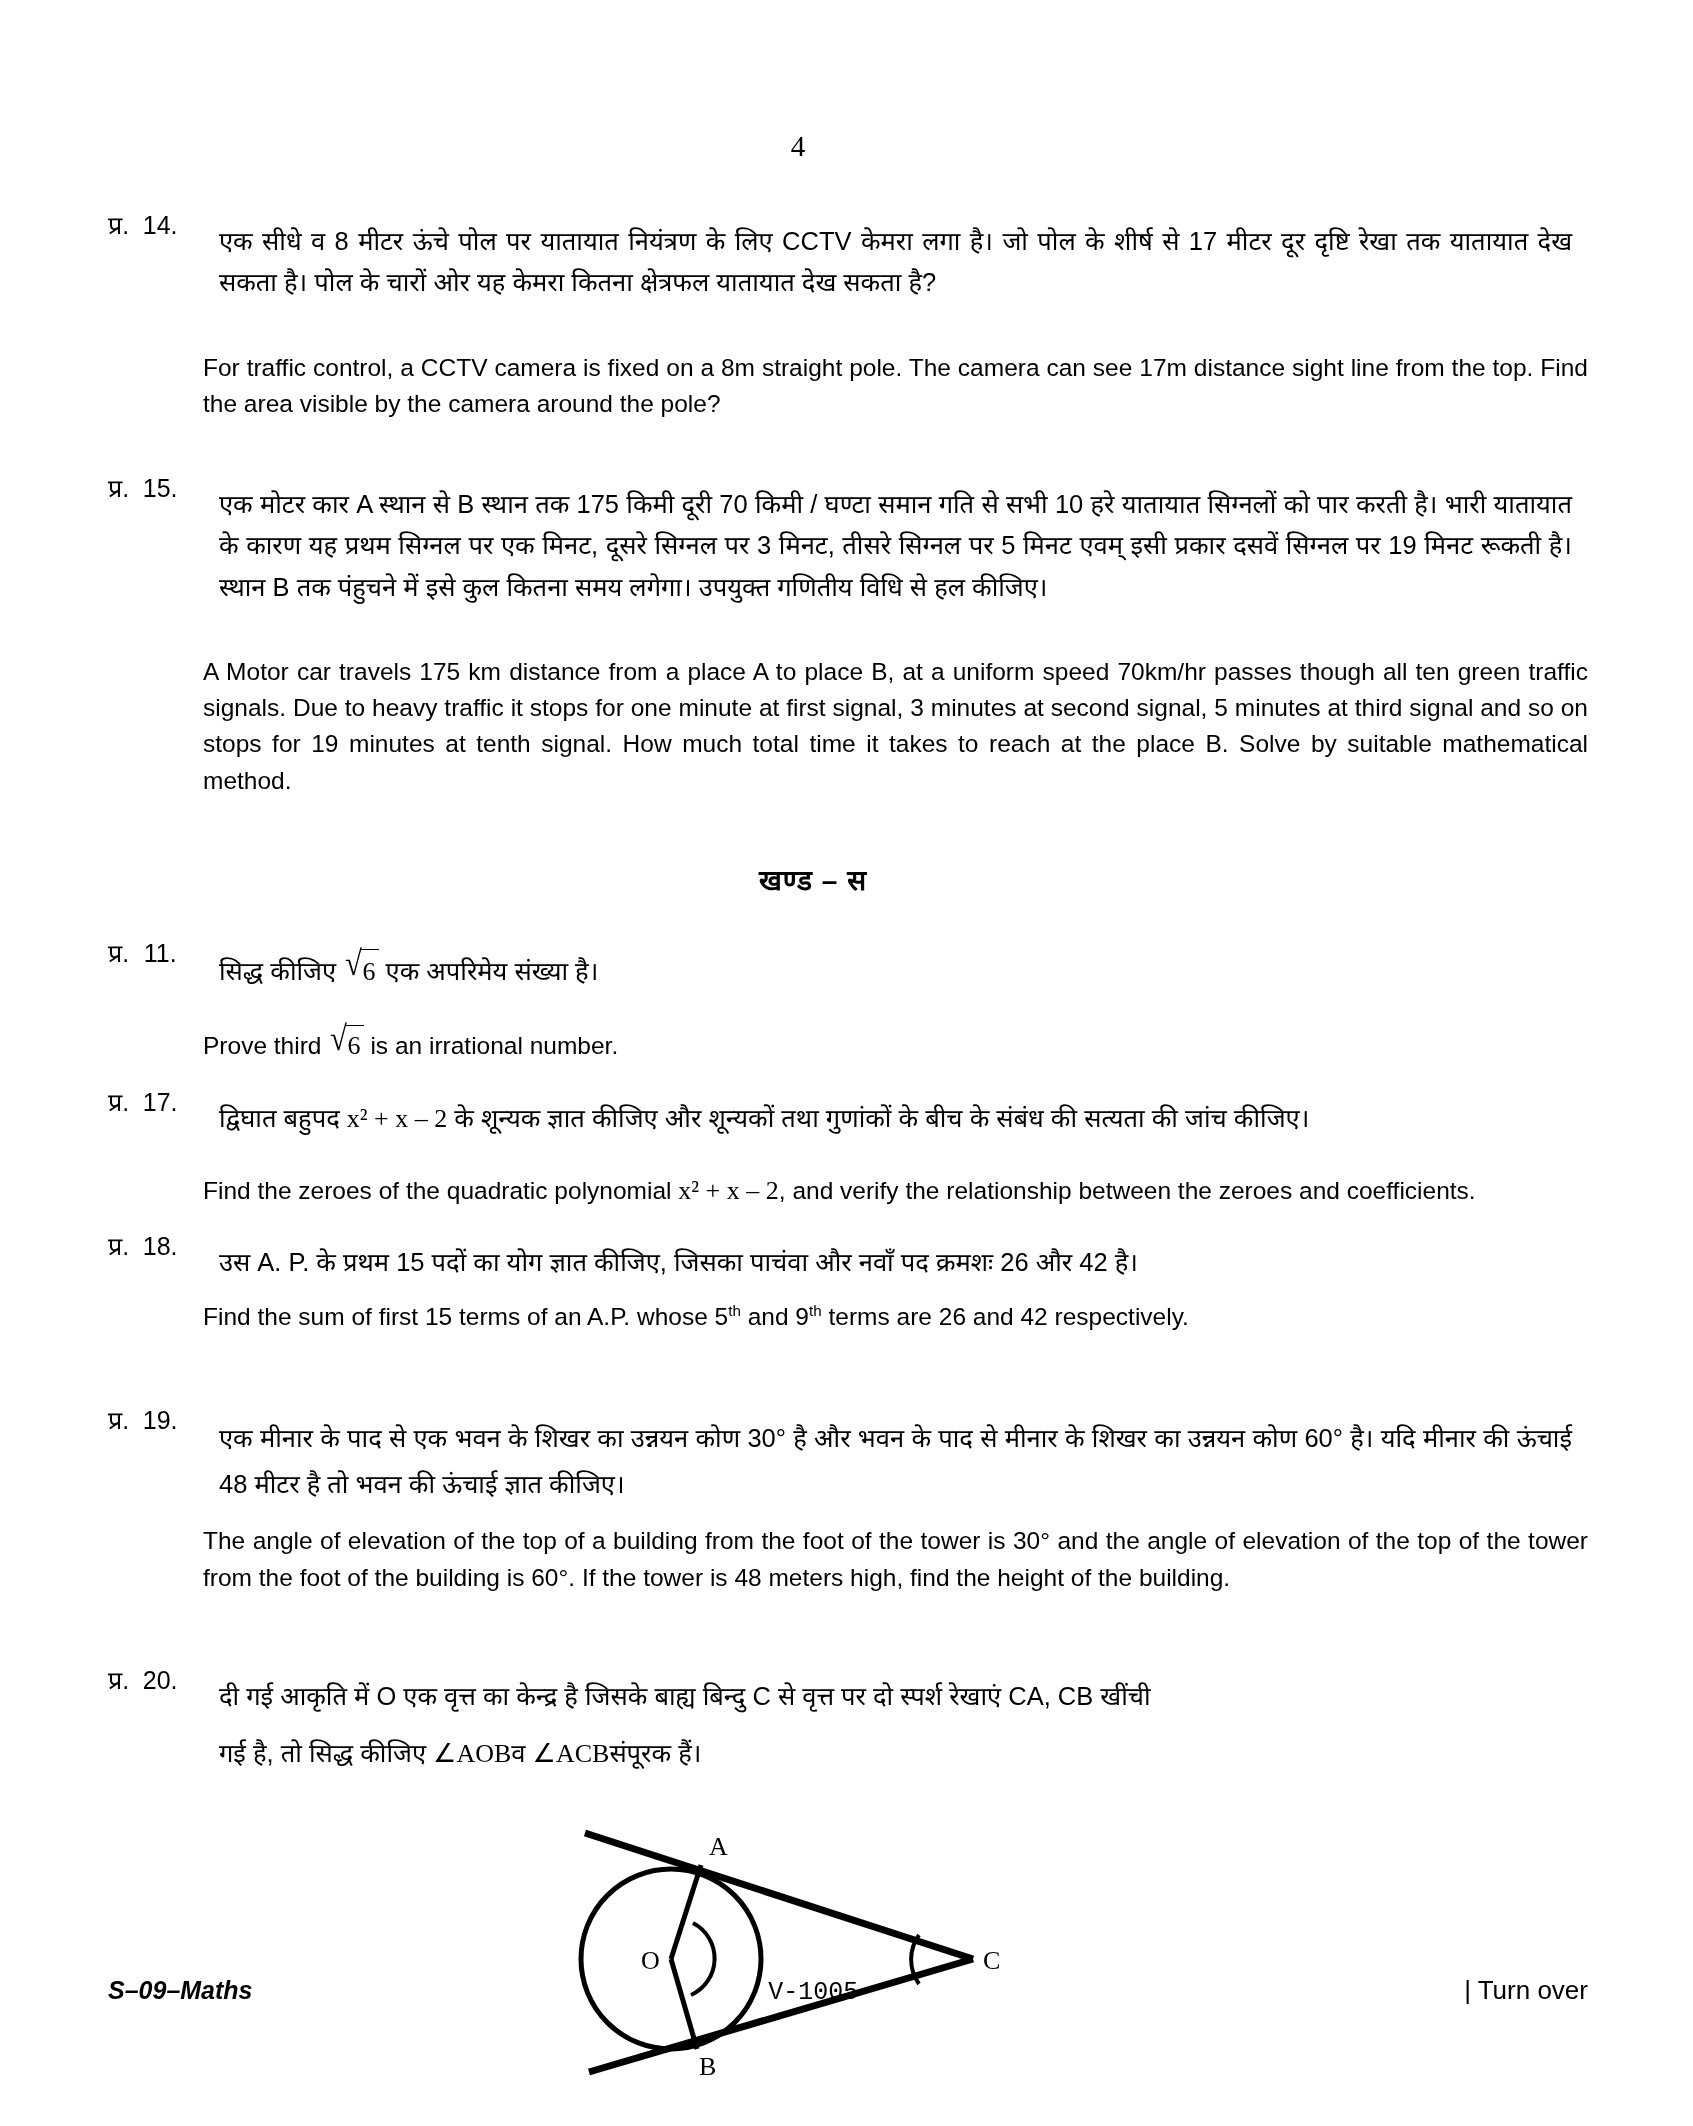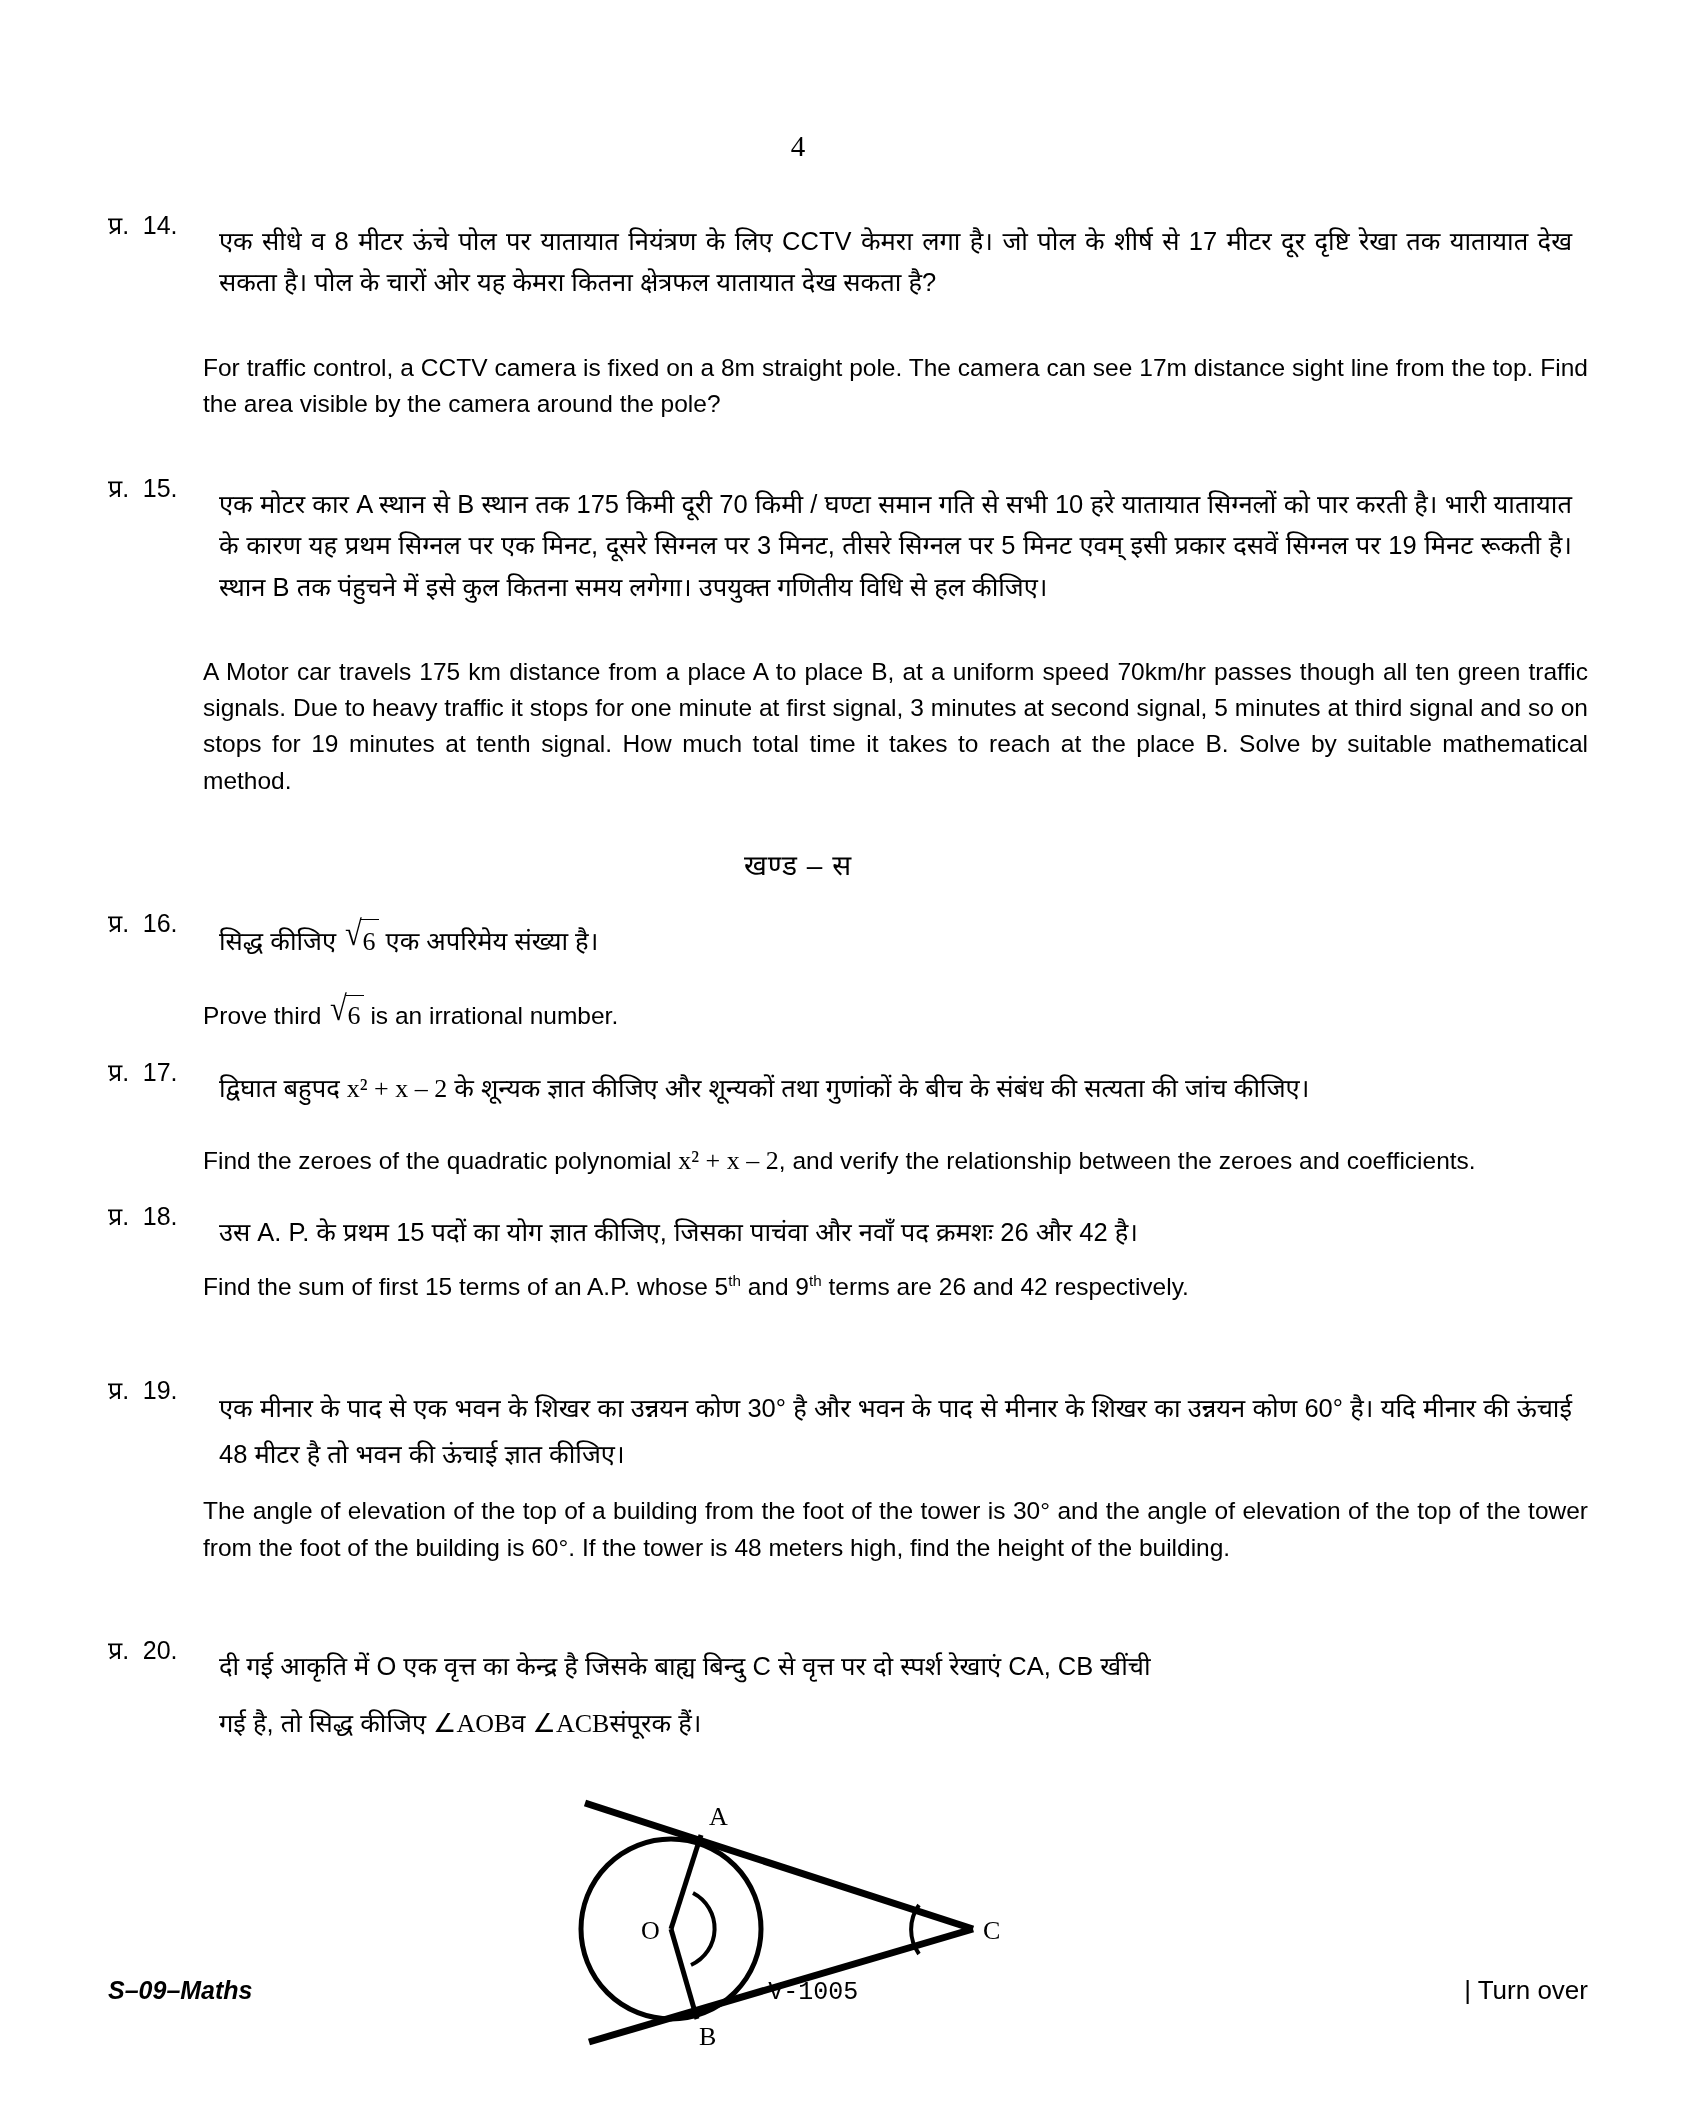--- a/index.html
+++ b/index.html
@@ -76,21 +76,22 @@
 
   .gap-sm { height: 16px; }
   .gap-md { height: 30px; }
   .gap-lg { height: 46px; }
   .gap-xl { height: 64px; }
 
   
   .part-heading {
     width: 1380px;
     text-align: center;
-    margin: 0;
+    margin: 15px;
+    font-weight: bold;
   }
   .part-heading .ph-hi {
     font-family: "Liberation Sans", sans-serif;
     font-size: 28px;
     letter-spacing: 1px;
     line-height: 1.5;
   }
   .part-heading .ph-en {
     font-family: "Liberation Sans", sans-serif;
     font-size: 28px;
@@ -201,21 +202,21 @@
     <div class="gap-lg"></div>
 
     <div class="part-heading">
       <div class="ph-hi">खण्ड – स</div>
     </div>
 
     <div class="gap-sm"></div>
 
     <div class="q">
       <div class="q-label">
-        <span>प्र.</span><span class="num">16.</span>
+        <span>प्र.</span><span class="num">11.</span>
       </div>
       <div class="q-body">
         <p class="hi nj">
           <span>सिद्ध कीजिए</span>
           <span class="sqrt"><span class="sign">√</span><span class="radicand">6</span></span>
           <span>एक अपरिमेय संख्या है।</span>
         </p>
         <div class="gap-sm"></div>
         <p class="en nj">
           <span>Prove third</span>

